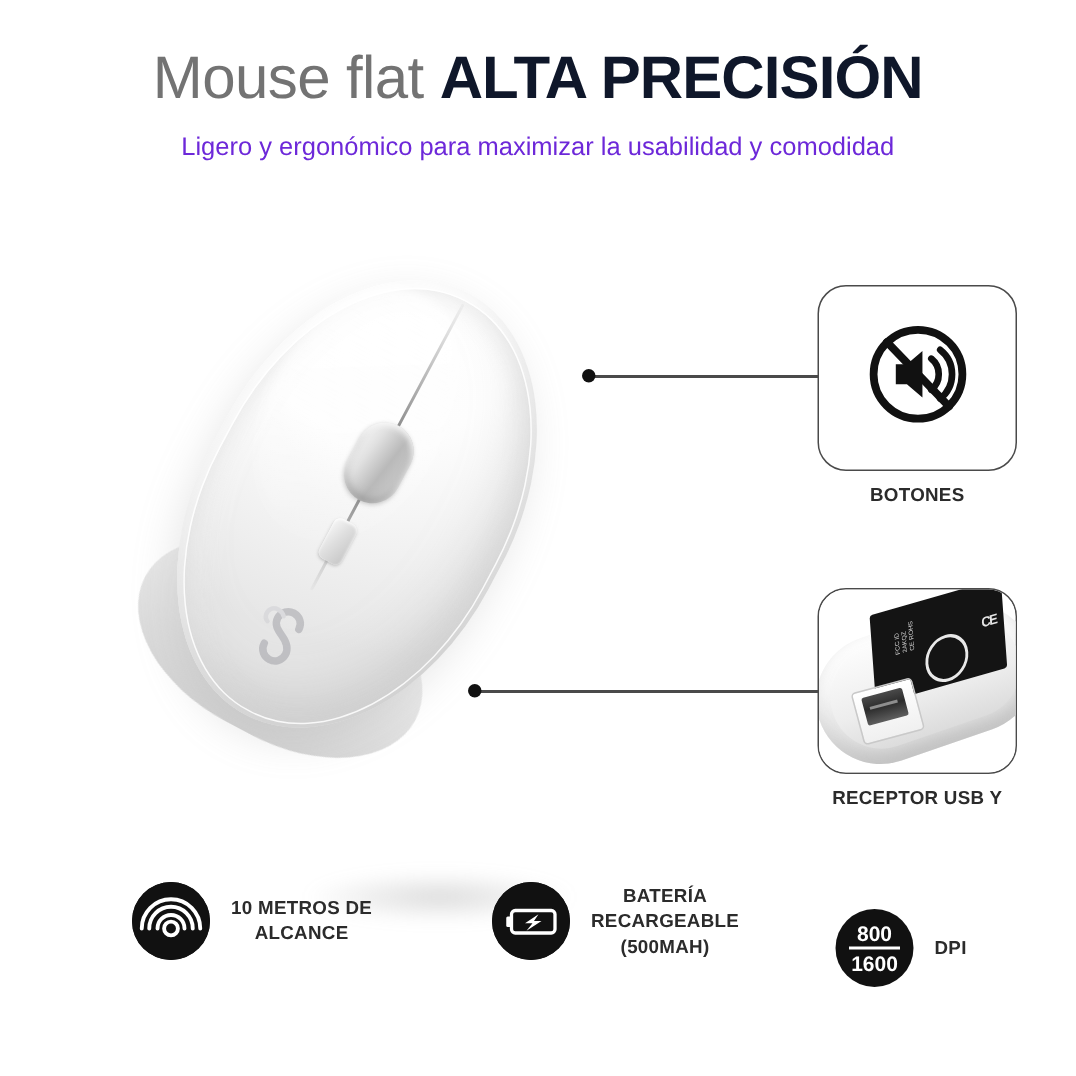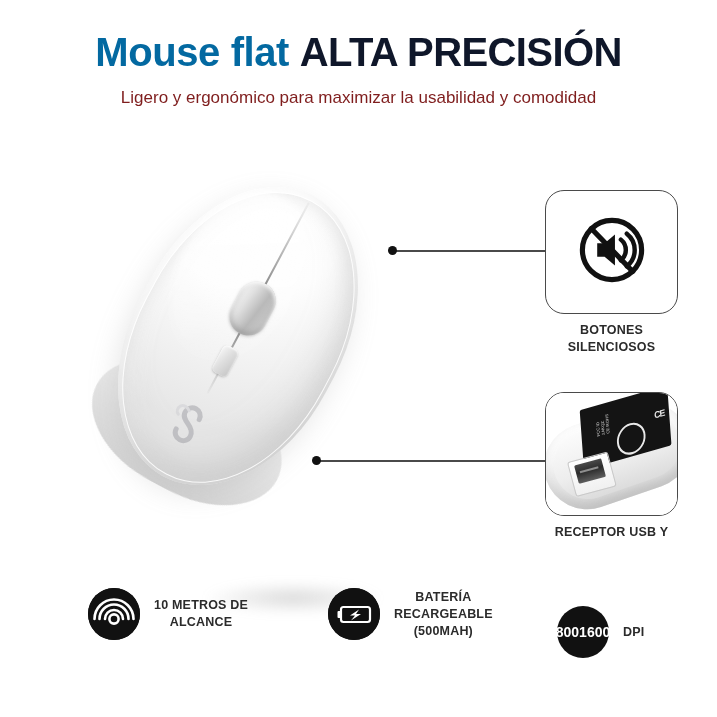--- a/index.html
+++ b/index.html
@@ -9,25 +9,25 @@
     -webkit-font-smoothing:antialiased;
   }
   .page{position:relative;width:717px;height:717px;background:#fff;}
 
   
   .header{position:absolute;left:0;top:0;width:717px;}
   .title{
     position:absolute;left:0;top:28px;width:717px;text-align:center;
     font-size:40px;line-height:48px;letter-spacing:-0.4px;white-space:nowrap;
   }
-  .title .t-light{font-weight:700;color:#0369a1;}
+  .title .t-light{font-weight:400;color:#737373;}
   .title .t-bold{font-weight:700;color:#0f172a;letter-spacing:-0.6px;}
   .subtitle{
     position:absolute;left:0;top:86px;width:717px;text-align:center;
-    font-size:17px;line-height:24px;font-weight:400;color:#7f1d1d;white-space:nowrap;
+    font-size:17px;line-height:24px;font-weight:400;color:#6d28d9;white-space:nowrap;
   }
   .mouse-wrap{
     position:absolute;left:72px;top:155px;width:360px;height:360px;
   }
   .mouse{
     position:absolute;left:62px;top:22px;width:208px;height:318px;
     transform:rotate(28deg);
     transform-origin:50% 50%;
   }
   .mouse-body{
@@ -162,21 +162,21 @@
   .f-circle{
     width:52px;height:52px;border-radius:50%;background:#111111;
     flex:0 0 52px;position:relative;
   }
   .f-text{
     margin-left:14px;font-size:12.5px;line-height:17px;font-weight:600;
     color:#2b2b2b;letter-spacing:.2px;text-align:center;
   }
   .dpi-num{
     position:absolute;left:0;top:0;width:100%;height:100%;
-    display:flex;flex-direction:row;align-items:center;justify-content:center;
+    display:flex;flex-direction:column;align-items:center;justify-content:center;
     color:#fff;font-weight:700;font-size:14px;line-height:15px;
   }
   .dpi-rule{width:34px;height:2px;background:#fff;margin:1.5px 0;}
 </style>
 </head>
 <body>
 
 <div class="page">
 
   <div class="header">
@@ -218,21 +218,20 @@
           <circle cx="50" cy="50" r="40" fill="none" stroke="#111" stroke-width="7"></circle>
           <path d="M22 21 L78 79" stroke="#111" stroke-width="7" stroke-linecap="round"></path>
           <path d="M30 41 h10 l14 -12 v42 l-14 -12 h-10 z" fill="#111"></path>
           <path d="M62 36 a18 18 0 0 1 0 28" fill="none" stroke="#111" stroke-width="6" stroke-linecap="round"></path>
           <path d="M70 28 a28 28 0 0 1 0 44" fill="none" stroke="#111" stroke-width="6" stroke-linecap="round"></path>
         </svg>
       </div>
     </div>
     <div class="callout-label" style="top:132px;">
       <div>BOTONES</div>
-      <div>SILENCIOSOS</div>
     </div>
   </div>
 
   <div class="leader" style="left:316px;top:460px;width:230px;"></div>
   <div class="leader-dot" style="left:312px;top:456px;"></div>
 
   <div class="callout" style="left:545px;top:392px;width:133px;height:124px;">
     <div class="callout-box">
       <div class="usb-photo">
         <div class="usb-mouse">

